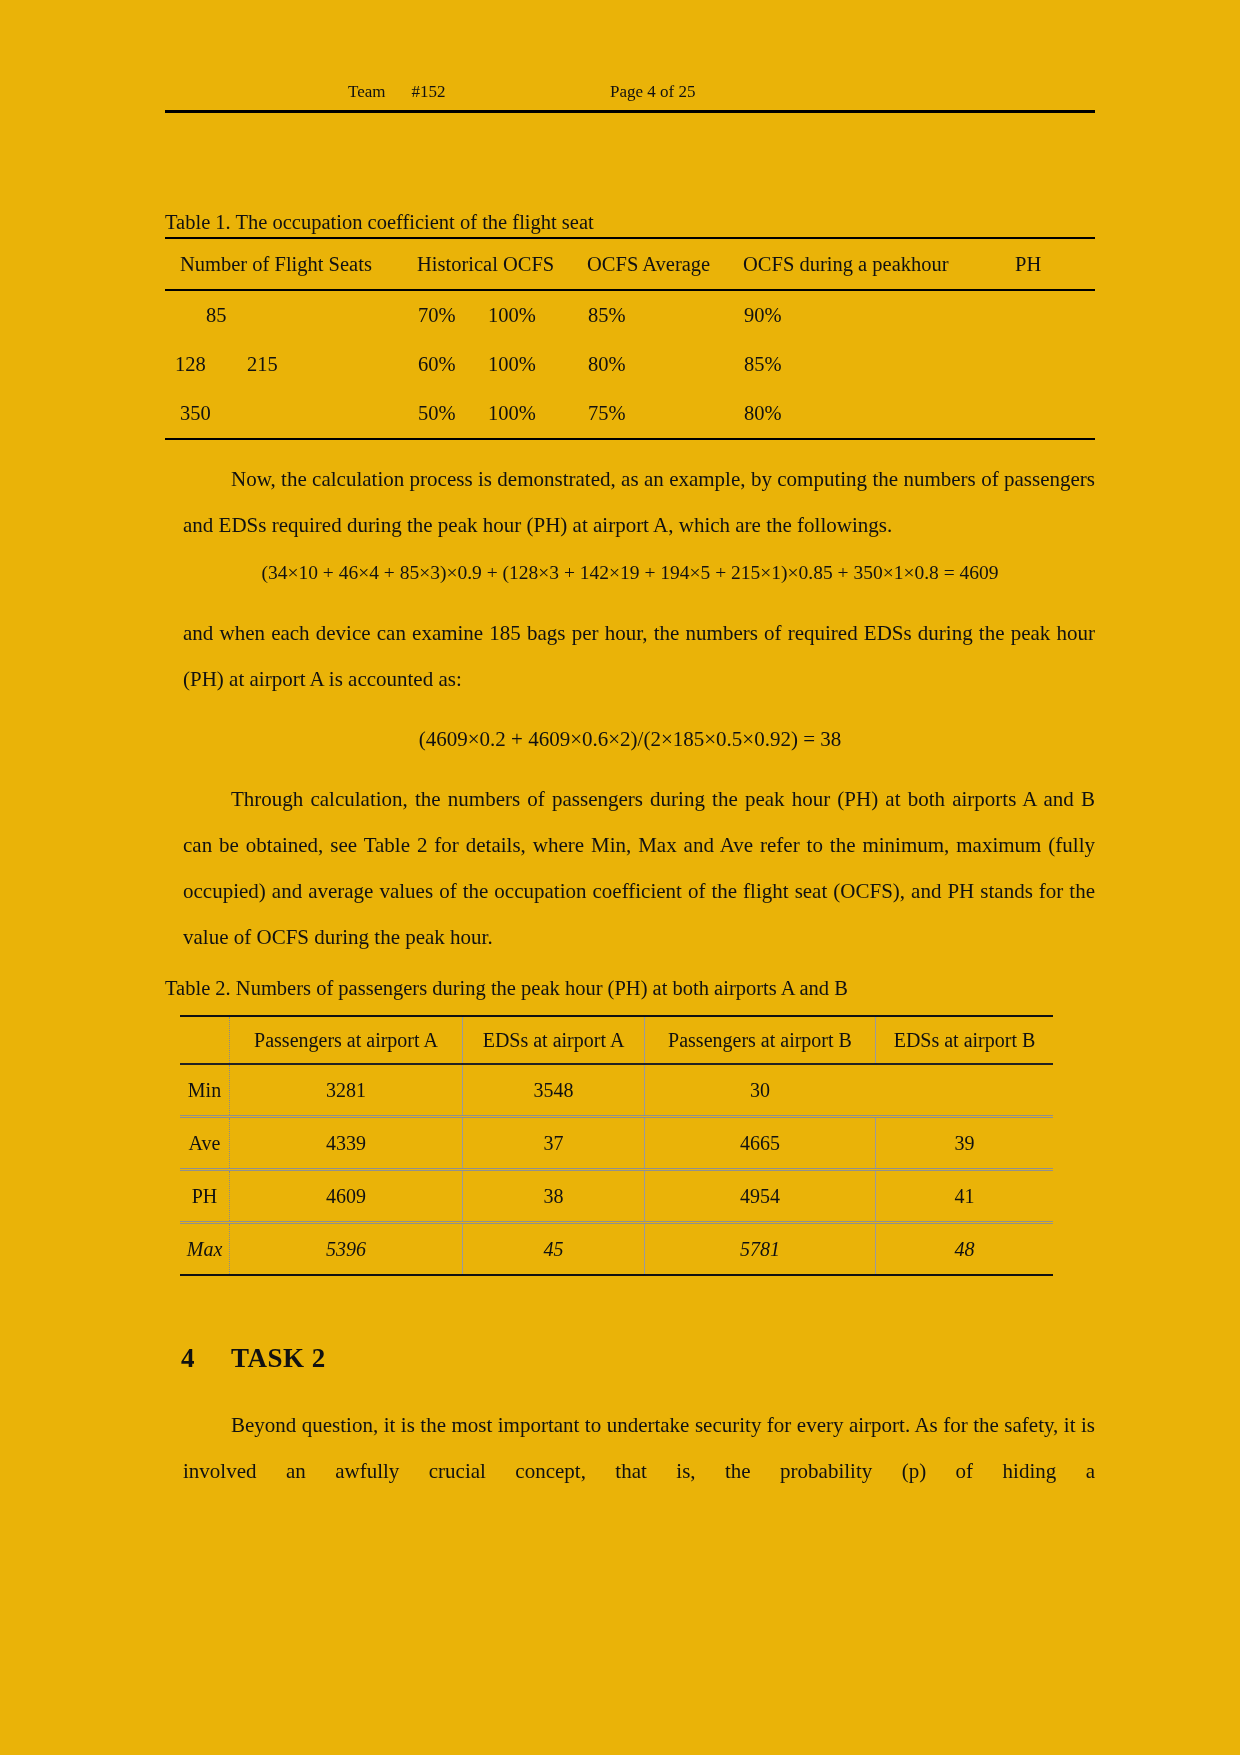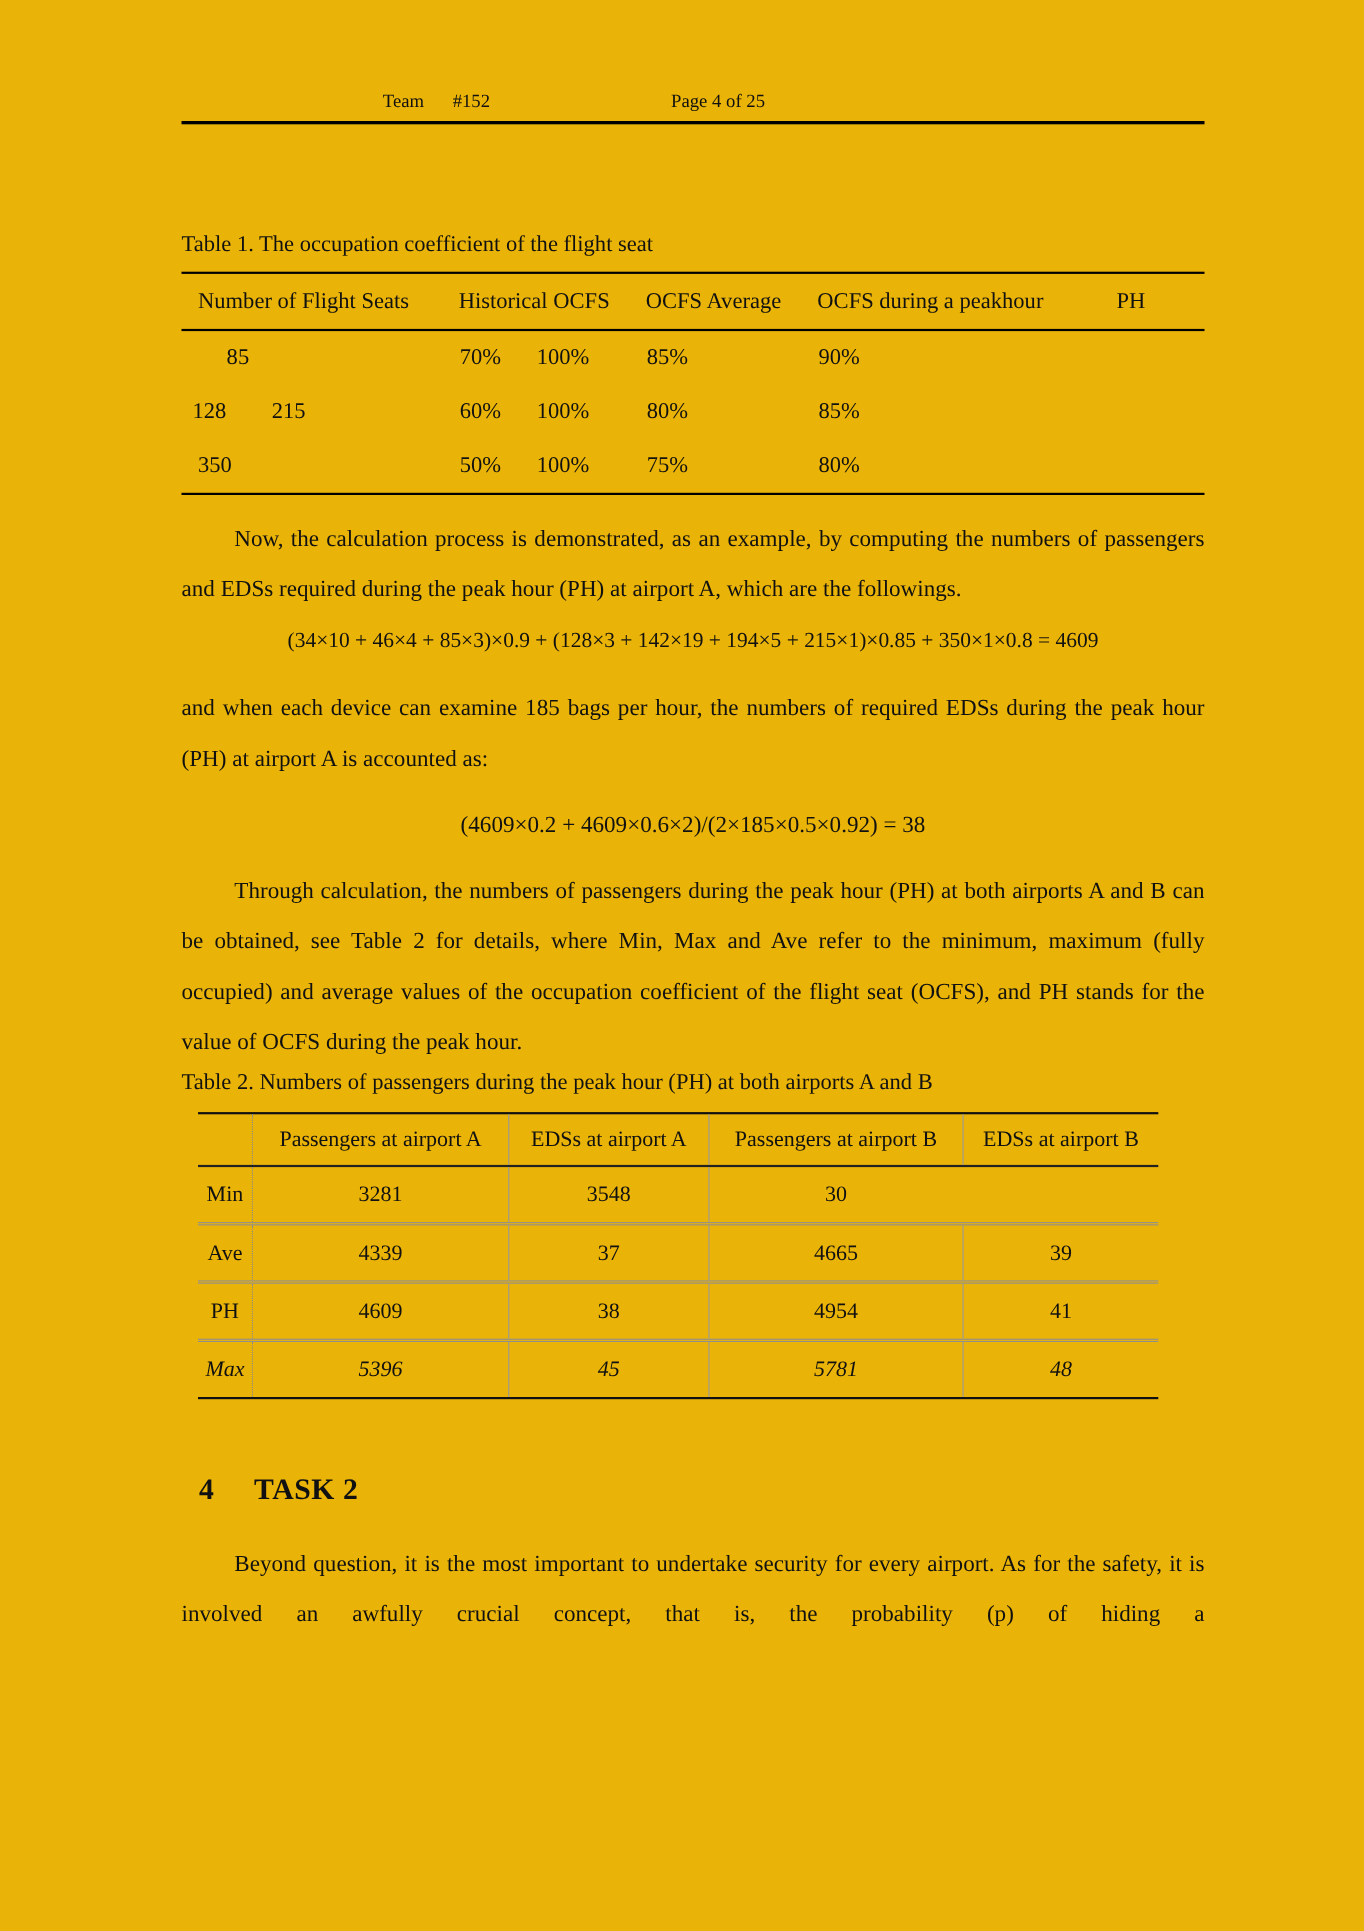--- a/index.html
+++ b/index.html
@@ -22,35 +22,36 @@
     border-bottom: 3px solid #000;
     font-size: 17px;
   }
   .pg-header .team { position: absolute; left: 183px; top: 2px; }
   .pg-header .team .num { margin-left: 26px; }
   .pg-header .pgnum { position: absolute; left: 445px; top: 2px; }
 
   
   .caption { font-size: 20.5px; line-height: 29px; }
   .cap1 { margin-top: 95px; }
-  .cap2 { }
+  .cap2 { margin-top: 14px; }
 
   
-  .t1 { margin-top: 10px; border-top: 2px solid #000; border-bottom: 2px solid #000; }
+  .t1 { border-top: 2px solid #000; border-bottom: 2px solid #000; }
   .t1-hrow { position: relative; height: 50px; border-bottom: 2px solid #000; font-size: 20.5px; }
   .t1-hrow span, .t1-row span { position: absolute; top: 0; white-space: nowrap; }
   .t1-hrow span { line-height: 50px; }
   .t1-row { position: relative; height: 49px; font-size: 20.5px; }
   .t1-row span { line-height: 49px; }
 
   
   .para {
     font-size: 21px;
     line-height: 46px;
     text-align: justify;
+    margin-left: 18px;
   }
   .indent { text-indent: 48px; }
   .p1 { margin-top: 16px; }
   .last-justify { text-align-last: justify; }
   .formula { text-align: center; font-size: 19.5px; line-height: 46px; }
   .f1 { margin-top: 2px; margin-bottom: 14px; }
   .f2 { font-size: 21px; margin-top: 14px; margin-bottom: 14px; }
 
   
   .t2 {

